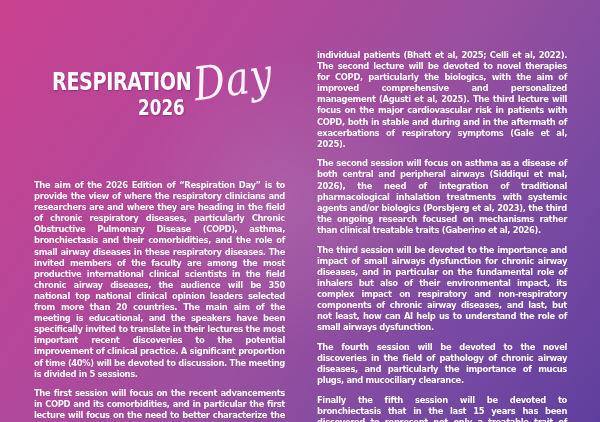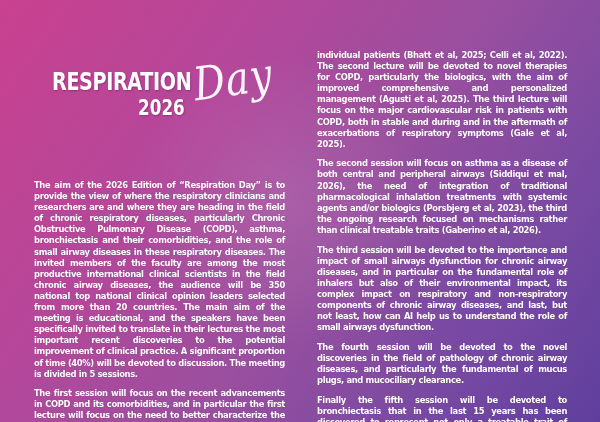--- a/index.html
+++ b/index.html
@@ -64,15 +64,15 @@
 
 <div class="col col-left">
   <p>The aim of the 2026 Edition of “Respiration Day” is to provide the view of where the respiratory clinicians and researchers are and where they are heading in the field of chronic respiratory diseases, particularly Chronic Obstructive Pulmonary Disease (COPD), asthma, bronchiectasis and their comorbidities, and the role of small airway diseases in these respiratory diseases. The invited members of the faculty are among the most productive international clinical scientists in the field chronic airway diseases, the audience will be 350 national top national clinical opinion leaders selected from more than 20 countries. The main aim of the meeting is educational, and the speakers have been specifically invited to translate in their lectures the most important recent discoveries to the potential improvement of clinical practice. A significant proportion of time (40%) will be devoted to discussion. The meeting is divided in 5 sessions.</p>
   <p style="text-align-last: justify;">The first session will focus on the recent advancements in COPD and its comorbidities, and in particular the first lecture will focus on the need to better characterize the different phenotypes included under the umbrella of the term COPD, both in term of etiology and clinical presentation, early diagnosis, and active search of multimorbidity to improve the management of</p>
 </div>
 
 <div class="col col-right">
   <p>individual patients (Bhatt et al, 2025; Celli et al, 2022). The second lecture will be devoted to novel therapies for COPD, particularly the biologics, with the aim of improved comprehensive and personalized management (Agusti et al, 2025). The third lecture will focus on the major cardiovascular risk in patients with COPD, both in stable and during and in the aftermath of exacerbations of respiratory symptoms (Gale et al, 2025).</p>
   <p>The second session will focus on asthma as a disease of both central and peripheral airways (Siddiqui et mal, 2026), the need of integration of traditional pharmacological inhalation treatments with systemic agents and/or biologics (Porsbjerg et al, 2023), the third the ongoing research focused on mechanisms rather than clinical treatable traits (Gaberino et al, 2026).</p>
   <p>The third session will be devoted to the importance and impact of small airways dysfunction for chronic airway diseases, and in particular on the fundamental role of inhalers but also of their environmental impact, its complex impact on respiratory and non-respiratory components of chronic airway diseases, and last, but not least, how can AI help us to understand the role of small airways dysfunction.</p>
-  <p>The fourth session will be devoted to the novel discoveries in the field of pathology of chronic airway diseases, and particularly the fundamental of mucus plugs, and mucociliary clearance.</p>
+  <p>The fourth session will be devoted to the novel discoveries in the field of pathology of chronic airway diseases, and particularly the importance of mucus plugs, and mucociliary clearance.</p>
   <p>Finally the fifth session will be devoted to bronchiectasis that in the last 15 years has been discovered to represent not only a treatable trait of other chronic airway diseases but also an independent treatable disease (Burgel and Mall, 2026; Chalmer et al, 2025).</p>
 </div>
 
 </body></html>

